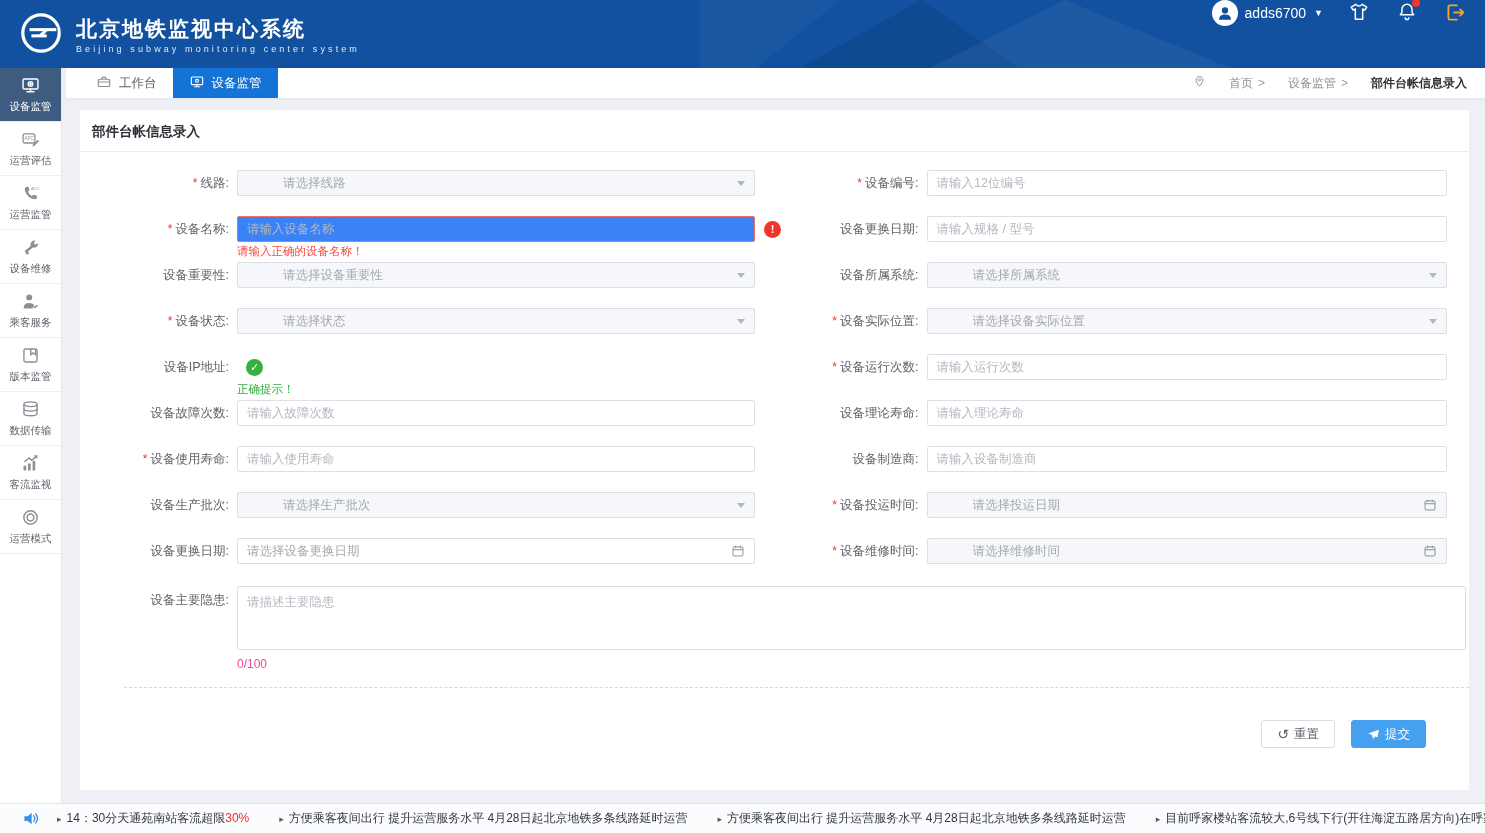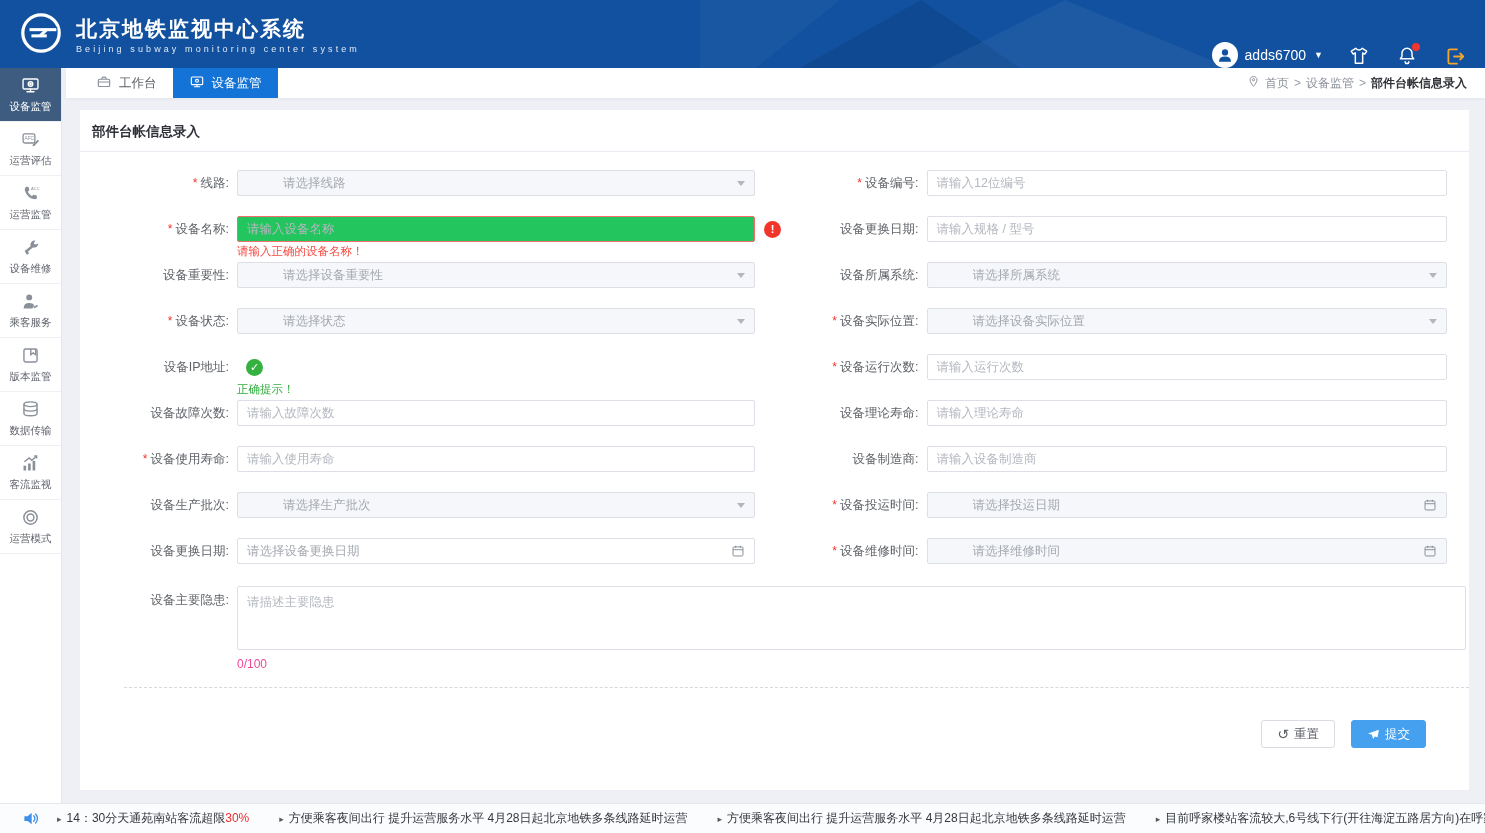--- a/index.html
+++ b/index.html
@@ -10,21 +10,21 @@
   .hdr { position:absolute; top:0; left:0; width:1485px; height:68px; background:#11519f; overflow:hidden; z-index:5; }
   .hdr-tri1 { position:absolute; left:800px; top:0; width:220px; height:68px;
               background:rgba(0,20,60,.12); clip-path:polygon(0 100%,55% 0,100% 100%); }
   .hdr-tri2 { position:absolute; left:930px; top:0; width:300px; height:68px;
               background:rgba(255,255,255,.055); clip-path:polygon(0 100%,45% 0,100% 100%); }
   .hdr-tri3 { position:absolute; left:700px; top:0; width:140px; height:68px;
               background:rgba(255,255,255,.035); clip-path:polygon(0 0,100% 0,40% 100%,0 100%); }
   .brand { position:absolute; left:18px; top:10px; display:flex; align-items:center; gap:12px; }
   .brand-txt .t1 { color:#fff; font-size:21px; font-weight:bold; letter-spacing:2px; line-height:26px; }
   .brand-txt .t2 { color:rgba(255,255,255,.88); font-size:9px; letter-spacing:3.1px; margin-top:2px; }
-  .hdr-right { position:absolute; right:18px; top:0; height:68px; display:flex; align-items:flex-end; gap:24px; }
+  .hdr-right { position:absolute; right:18px; top:0; height:68px; display:flex; align-items:flex-start; gap:24px; }
   .user-box { display:flex; align-items:center; gap:7px; color:#fff; font-size:14px; cursor:pointer; }
   .avatar { width:26px; height:26px; border-radius:50%; background:#fff; display:flex; align-items:center; justify-content:center; }
   .caret-dn { font-size:9px; color:#fff; margin-left:1px; }
   .h-ico { width:24px; height:24px; cursor:pointer; position:relative; display:flex; align-items:center; justify-content:center; }
   .bell-dot { position:absolute; top:-1px; right:-1px; width:8px; height:8px; border-radius:50%; background:#f5342c; }
 
   
   .sidebar { position:absolute; left:0; top:68px; width:62px; bottom:30px; background:#fff; border-right:1px solid #e4e7ec; z-index:4; }
   .s-item { height:54px; display:flex; flex-direction:column; align-items:center; justify-content:center;
             border-bottom:1px solid #efeff2; cursor:pointer; color:#8a8f99; }
@@ -33,21 +33,21 @@
   .s-item.active { background:#3e5c80; color:#fff; }
   .s-item.active .s-lbl { color:#fff; }
 
   
   .main { position:absolute; left:66px; top:68px; right:0; bottom:30px; }
   .tabbar { height:30px; background:#fff; display:flex; align-items:stretch; padding-left:14px;
             box-shadow:0 1px 3px rgba(30,50,90,.06); position:relative; }
   .tab { display:flex; align-items:center; gap:7px; padding:0 16px; font-size:12.5px; color:#5c6066; cursor:pointer; }
   .tab.active { background:#1373d6; color:#fff; }
   .crumbs { margin-left:auto; display:flex; align-items:center; gap:5px; padding-right:18px; font-size:12px; color:#8b909a; }
-  .crumb { cursor:pointer; }
+  .crumb { cursor:pointer;margin-left:18px; }
   .crumb.last { color:#2f3136; font-weight:bold; cursor:default; }
   .crumb-sep { color:#9aa0a8; }
 
   
   .card { position:absolute; left:14px; right:16px; top:42px; height:680px; background:#fff; }
   .card-title { font-size:13.5px; font-weight:600; color:#2e3138; padding:13px 0 10px 12px; }
   .card-divider { border-bottom:1px solid #e9ecf2; }
   .form-wrap { padding-top:18px;margin-left:44px; }
   .cols { display:flex; }
   .col { width:692px; }
@@ -58,21 +58,21 @@
          display:flex; align-items:center; padding:0 9px; cursor:pointer; }
   #col-left .ctl { width:518px; }
   #col-right .ctl { width:520px; }
   .ctl input { border:none; outline:none; width:100%; background:transparent; font-size:12.5px; color:#333; }
   .ctl input::placeholder { color:#b4b8bf; }
   .ctl.select, .ctl.filled { background:#f5f7fa;padding-left:45px; }
   .ctl .ph { color:#a5a9b0; font-size:12.5px; flex:1; white-space:nowrap; overflow:hidden; }
   .caret { margin-left:auto; width:0; height:0; border-left:4.5px solid transparent;
            border-right:4.5px solid transparent; border-top:5.5px solid #b2b6bd; }
   .cal { margin-left:auto; display:flex; }
-  .ctl.error { border-color:#f56c6c; background:#22c55e; }
+  .ctl.error { border-color:#f56c6c; background:#3b82f6; }
   .vic { width:17px; height:17px; border-radius:50%; margin-left:9px; flex:none;
          display:flex; align-items:center; justify-content:center; color:#fff; font-size:11px; font-weight:bold; }
   .vic.err { background:#f1352b; }
   .vic.ok  { background:#35b13f; }
   .msg { position:absolute; top:28px; font-size:11.5px; white-space:nowrap; }
   .merr { color:#f54a42; }
   .mok  { color:#2fae3e; }
 
   .ta-row { display:flex; margin-top:2px; }
   .ta-lbl { width:113px; text-align:right; padding-right:8px; font-size:12.5px; color:#5f6368; padding-top:6px; }

